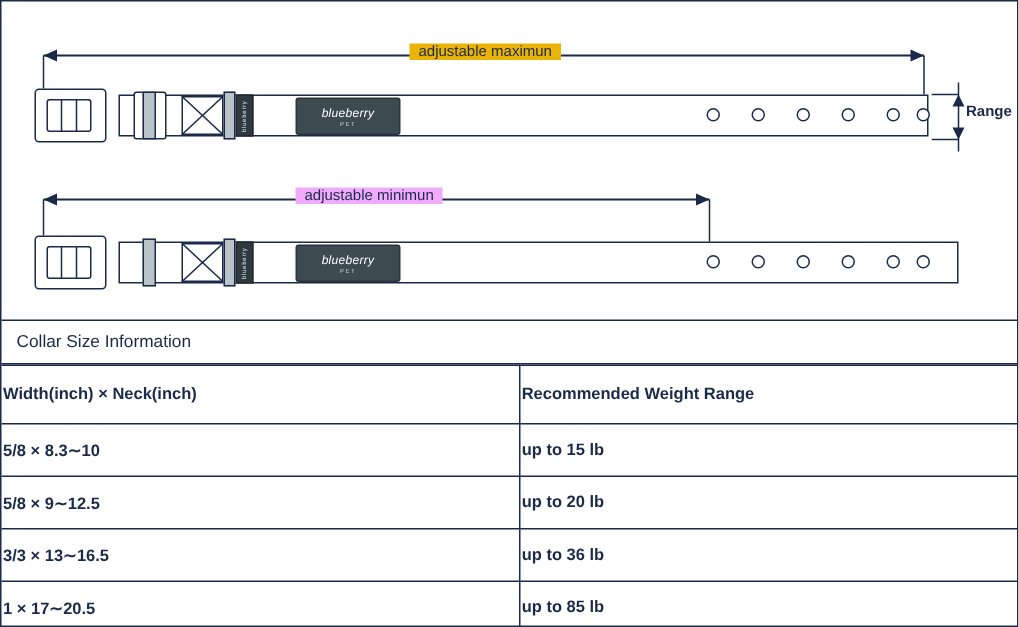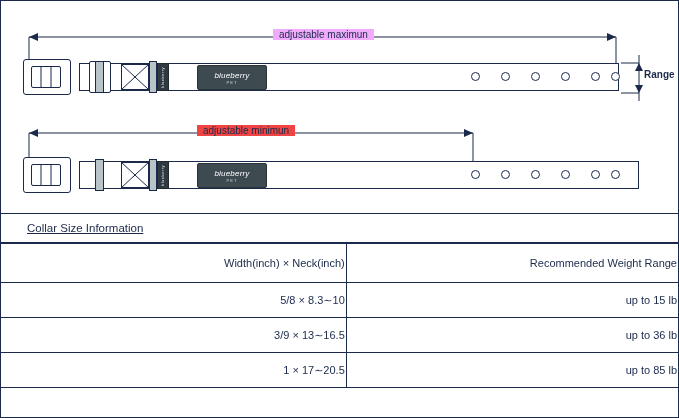--- a/index.html
+++ b/index.html
@@ -87,55 +87,54 @@
     display:flex;align-items:center;justify-content:center;
   }
   .keeper span{
     color:#e9eef0;font-size:4px;transform:rotate(-90deg);white-space:nowrap;letter-spacing:.5px;
   }
 
   
   .table-title{
     height:28px;
     display:flex;align-items:center;
-    padding-left:26px;
+    padding-left:10px;
     font-size:11.5px;
     border-bottom:1px solid #1b2a4a;
-    text-decoration:underline;
   }
   table{
     border-collapse:collapse;
     width:100%;
     table-layout:fixed;
   }
   th,td{
     border:1px solid #1b2a4a;
     border-left:0;border-right:0;
     height:32px;
-    text-align:right;
+    text-align:left;
     font-size:11px;
-    font-weight:normal;
+    font-weight:bold;
     color:#1b2a4a;
   }
   th:first-child,td:first-child{border-right:1px solid #1b2a4a;}
   thead th{height:36px;}
 </style>
 </head>
 <body>
 
 <div class="sheet">
 
   <div class="diagram">
 
     <svg style="position:absolute;left:0;top:18px;width:679px;height:26px;">
       <line x1="28" y1="18" x2="615" y2="18" stroke="#1b2a4a" stroke-width="1.2"></line>
       <polygon points="28,18 37,14 37,22" fill="#1b2a4a"></polygon>
       <polygon points="615,18 606,14 606,22" fill="#1b2a4a"></polygon>
     </svg>
-    <div class="arrow-label" style="left:272px;top:28px;background:#f0abfc;padding:0 6px;">adjustable maximun</div>
+    <div class="arrow-label" style="left:272px;top:28px;background:#eab308;padding:0 6px;">adjustable maximun</div>
 
     <svg style="position:absolute;left:0;top:30px;width:679px;height:40px;">
       <line x1="28" y1="6" x2="28" y2="28" stroke="#1b2a4a" stroke-width="1"></line>
       <line x1="615" y1="6" x2="615" y2="40" stroke="#1b2a4a" stroke-width="1"></line>
     </svg>
 
     <div class="collar" style="left:0;top:58px;width:679px;height:40px;">
 
       <div class="strap" style="left:78px;top:4px;width:540px;height:28px;"></div>
 
@@ -180,21 +179,21 @@
       <line x1="0" y1="40" x2="18" y2="40" stroke="#1b2a4a" stroke-width="1"></line>
       <polygon points="18,40 14,32 22,32" fill="#1b2a4a"></polygon>
     </svg>
     <div class="arrow-label" style="left:643px;top:68px;font-weight:bold;font-size:10px;">Range</div>
 
     <svg style="position:absolute;left:0;top:118px;width:679px;height:26px;">
       <line x1="28" y1="14" x2="472" y2="14" stroke="#1b2a4a" stroke-width="1.2"></line>
       <polygon points="28,14 37,10 37,18" fill="#1b2a4a"></polygon>
       <polygon points="472,14 463,10 463,18" fill="#1b2a4a"></polygon>
     </svg>
-    <div class="arrow-label" style="left:196px;top:124px;background:#ef4444;padding:0 6px;">adjustable minimun</div>
+    <div class="arrow-label" style="left:196px;top:124px;background:#f0abfc;padding:0 6px;">adjustable minimun</div>
 
     <svg style="position:absolute;left:0;top:130px;width:679px;height:40px;">
       <line x1="28" y1="2" x2="28" y2="26" stroke="#1b2a4a" stroke-width="1"></line>
       <line x1="472" y1="2" x2="472" y2="40" stroke="#1b2a4a" stroke-width="1"></line>
     </svg>
 
     <div class="collar" style="left:0;top:156px;width:679px;height:40px;">
 
       <div class="strap" style="left:78px;top:4px;width:560px;height:28px;"></div>
 
@@ -244,21 +243,25 @@
         <th>Width(inch) ×  Neck(inch)</th>
         <th>Recommended Weight Range</th>
       </tr>
     </thead>
     <tbody>
       <tr>
         <td>5/8 × 8.3∼10</td>
         <td>up to 15 lb</td>
       </tr>
       <tr>
-        <td>3/9 × 13∼16.5</td>
+        <td>5/8 × 9∼12.5</td>
+        <td>up to 20 lb</td>
+      </tr>
+      <tr>
+        <td>3/3 × 13∼16.5</td>
         <td>up to 36 lb</td>
       </tr>
       <tr>
         <td>1 × 17∼20.5</td>
         <td>up to 85 lb</td>
       </tr>
     </tbody>
   </table>
 
 </div>

